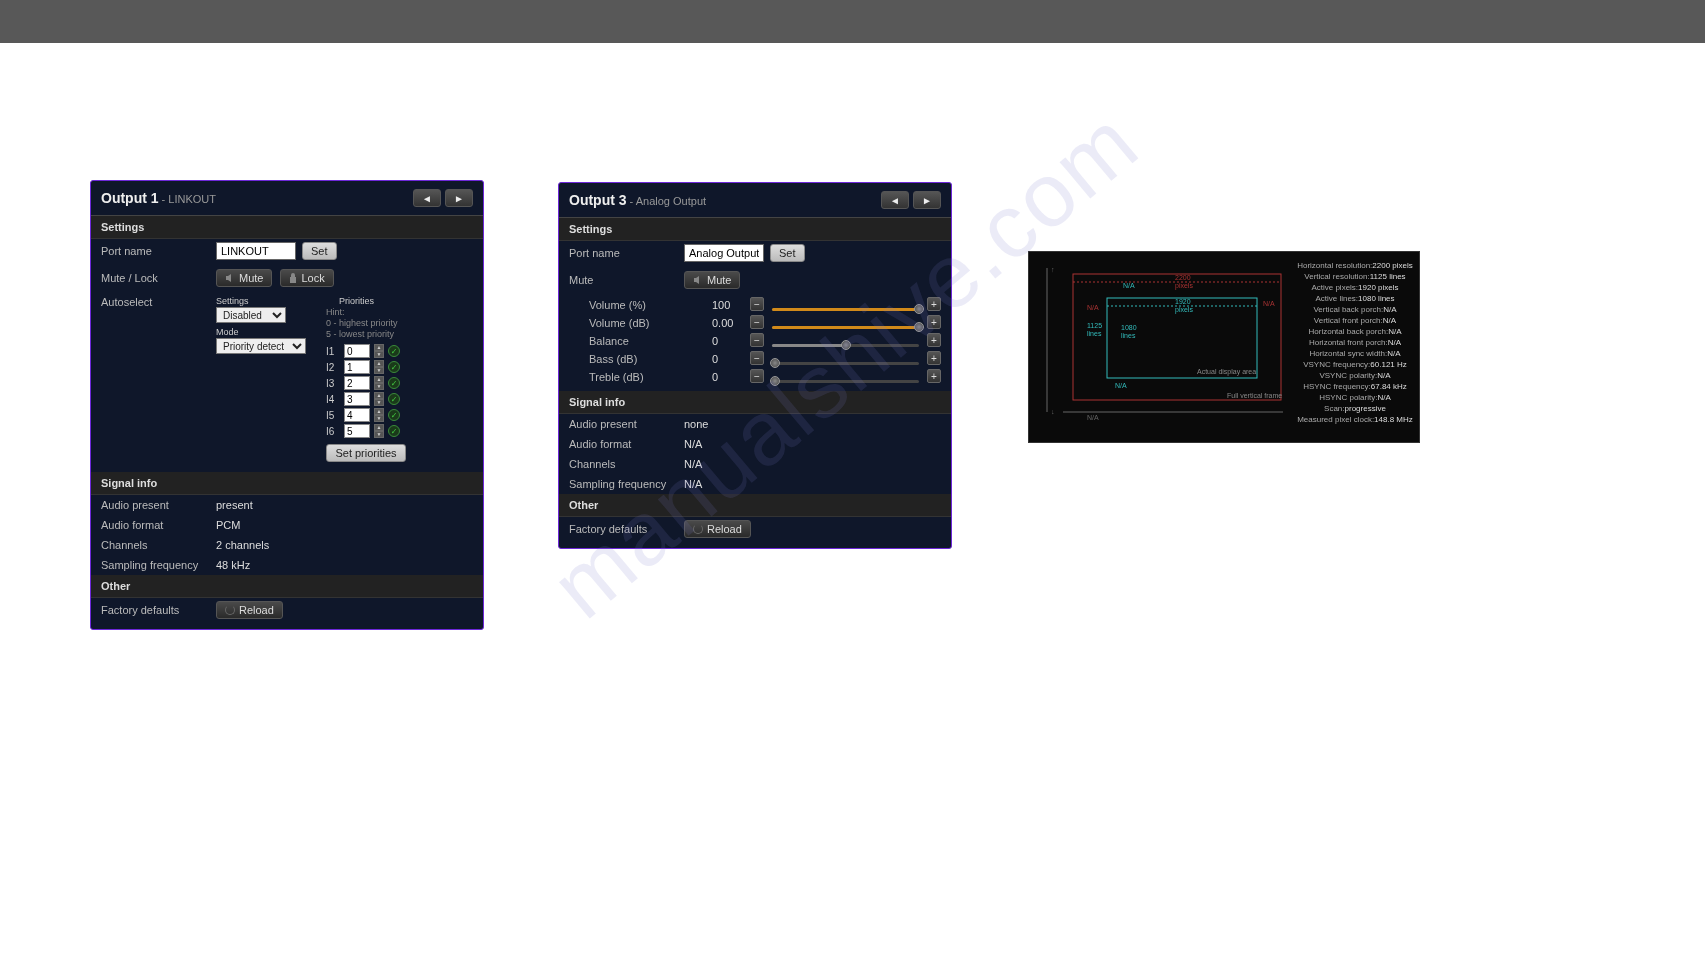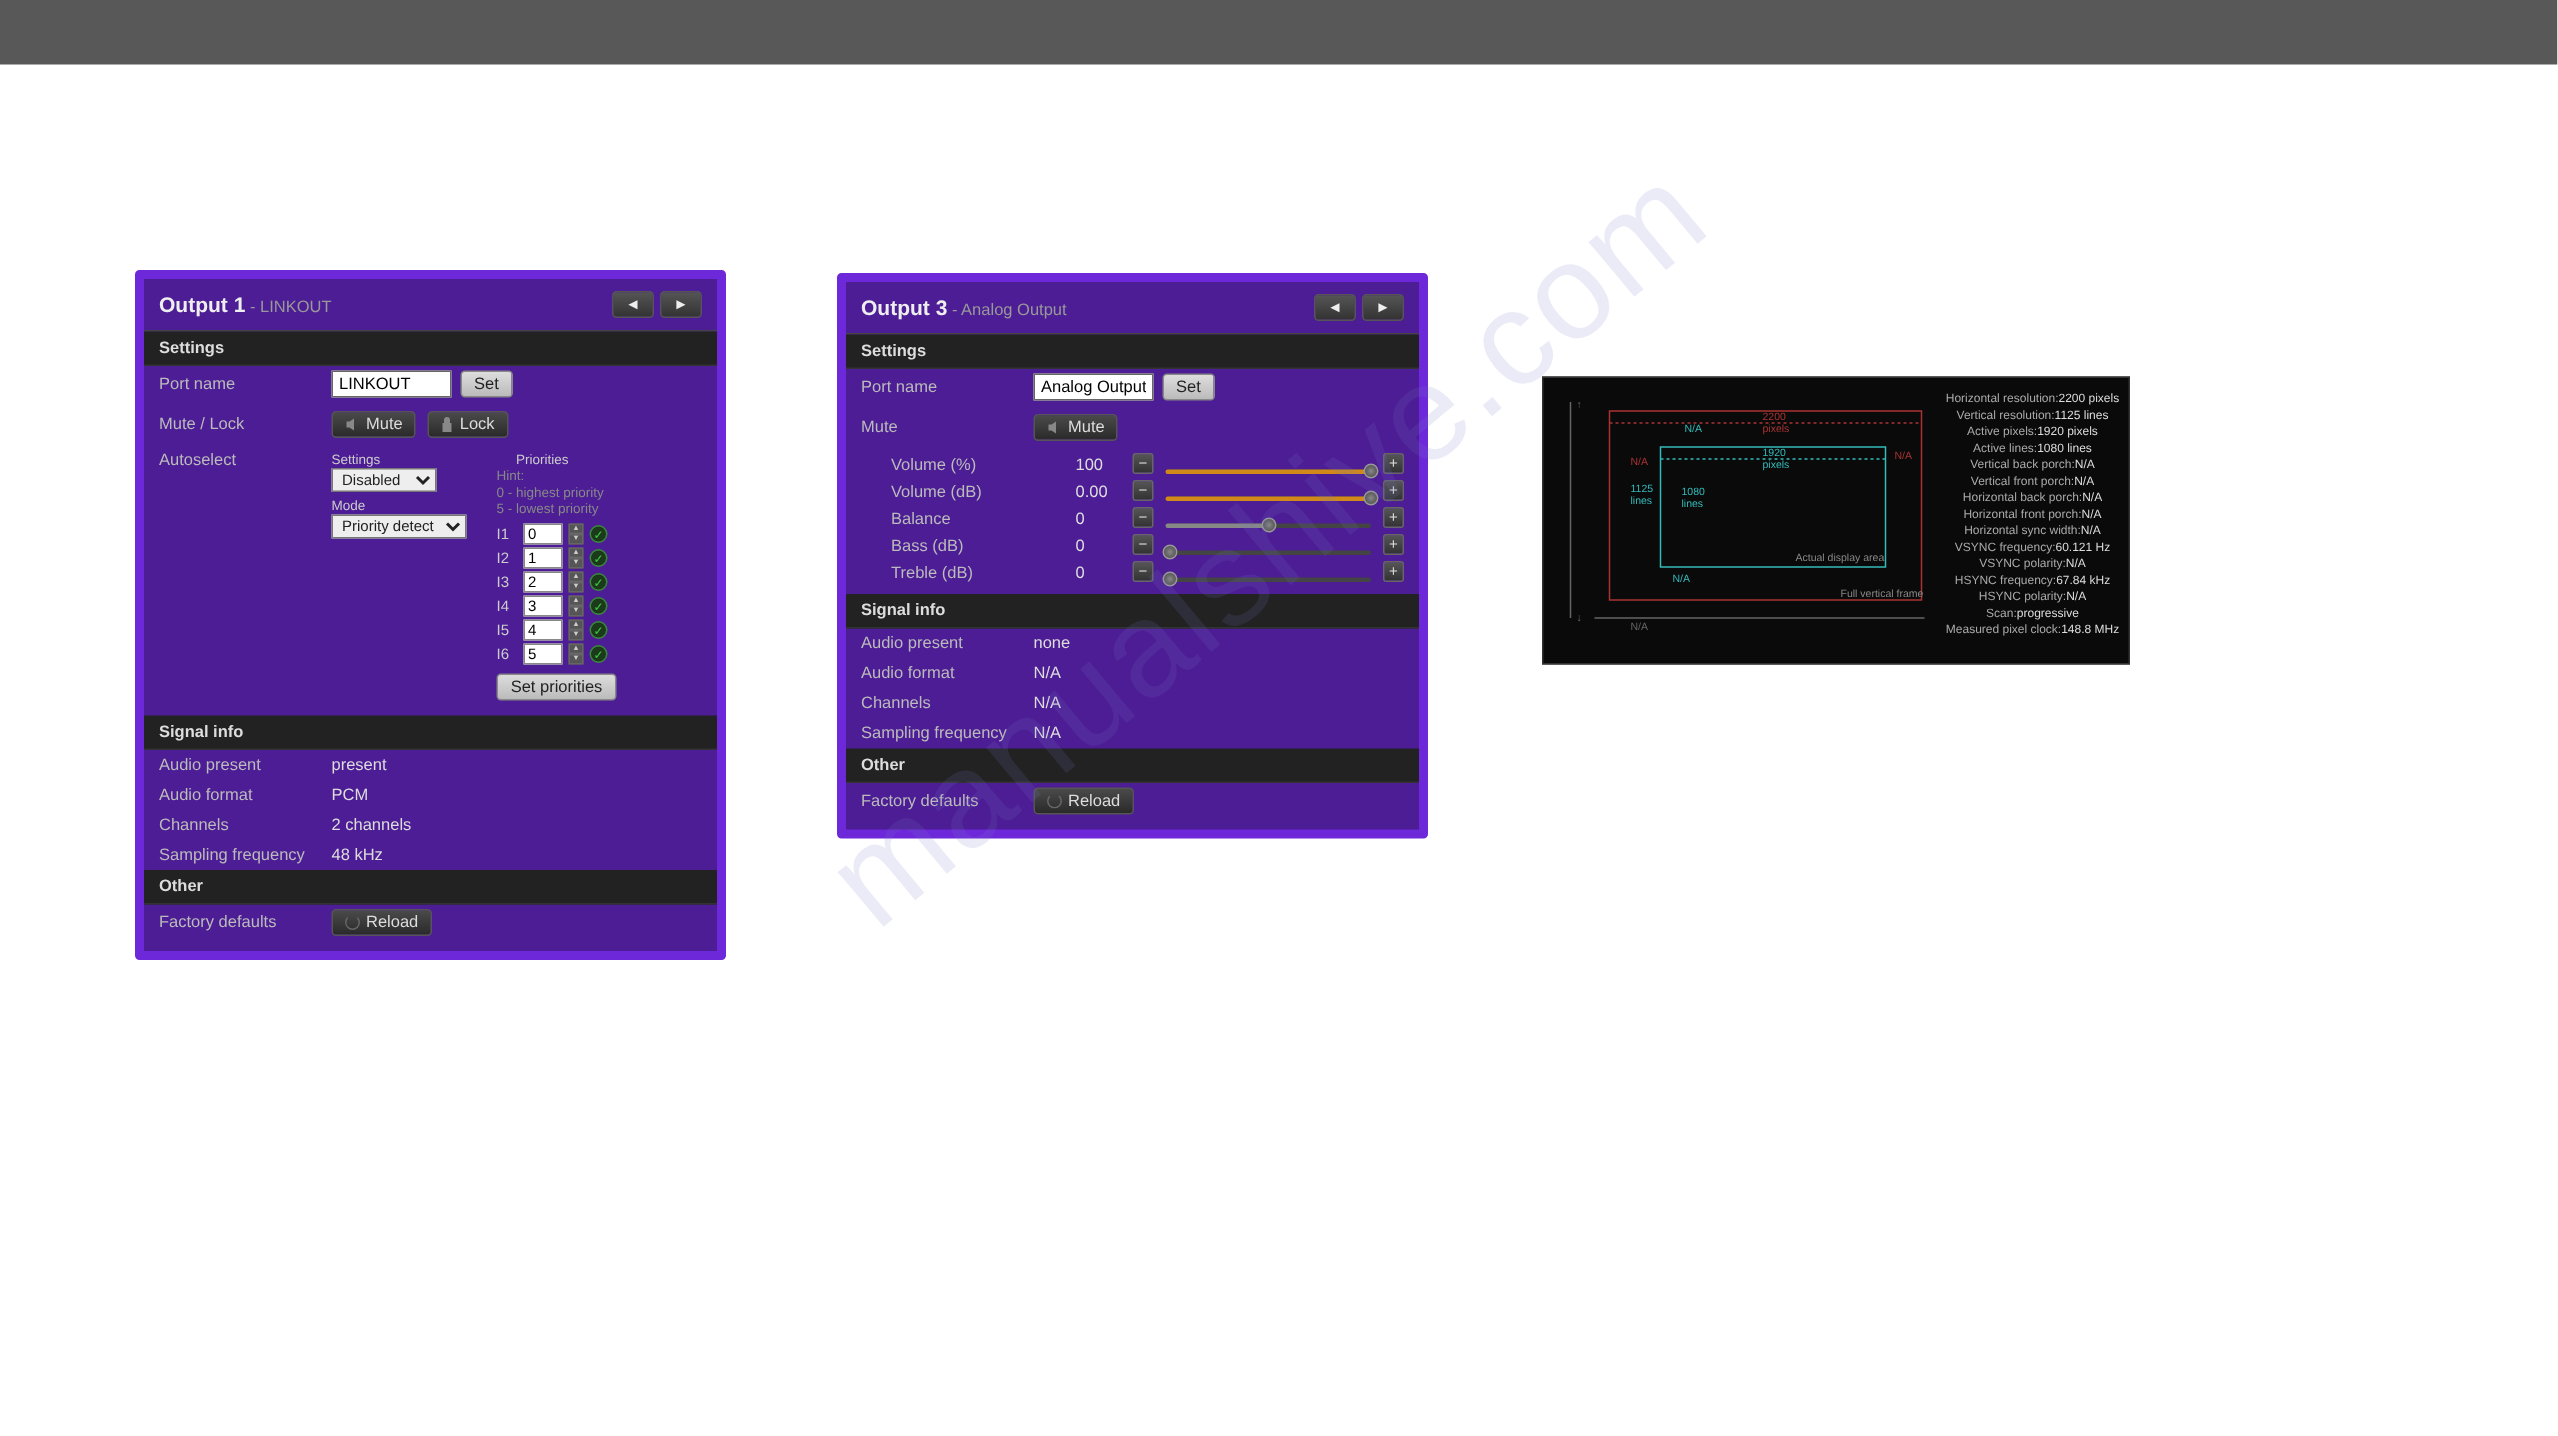--- a/index.html
+++ b/index.html
@@ -1,20 +1,20 @@
 <!DOCTYPE html>
 <html><head>
 <meta charset="utf-8">
 <style>
 * { margin: 0; padding: 0; box-sizing: border-box; }
 body { font-family: Arial, sans-serif; background: #fff; font-size: 11px; color: #ccc; }
 .top-bar { background: #585858; height: 43px; width: 100%; }
 .content { position: relative; width: 100%; height: 914px; }
 
-.panel { position: absolute; background: #4c1d95; border: 6px solid #6d28d9; border-radius: 3px; }
+.panel { position: absolute; background: #0f172a; border: 1px solid #6d28d9; border-radius: 3px; }
 .panel-header { display: flex; justify-content: space-between; align-items: center; padding: 8px 10px; border-bottom: 1px solid #444; }
 .panel-title { font-size: 14px; font-weight: bold; color: #eee; }
 .panel-subtitle { font-weight: normal; color: #999; }
 .nav-btns { display: flex; gap: 4px; }
 .nav-btn { width: 28px; height: 18px; background: linear-gradient(#555,#333); border: 1px solid #555; border-radius: 3px; color: #eee; cursor: pointer; display:flex; align-items:center; justify-content:center; font-size:10px;}
 
 .section-h { font-weight: bold; color: #ddd; background: #222; padding: 5px 10px; border-bottom:1px solid #333;}
 .row { display: flex; align-items: center; padding: 3px 10px; min-height:20px; }
 .row-label { width: 115px; color: #bbb; flex-shrink:0; }
 .row-value { color: #ddd; }

